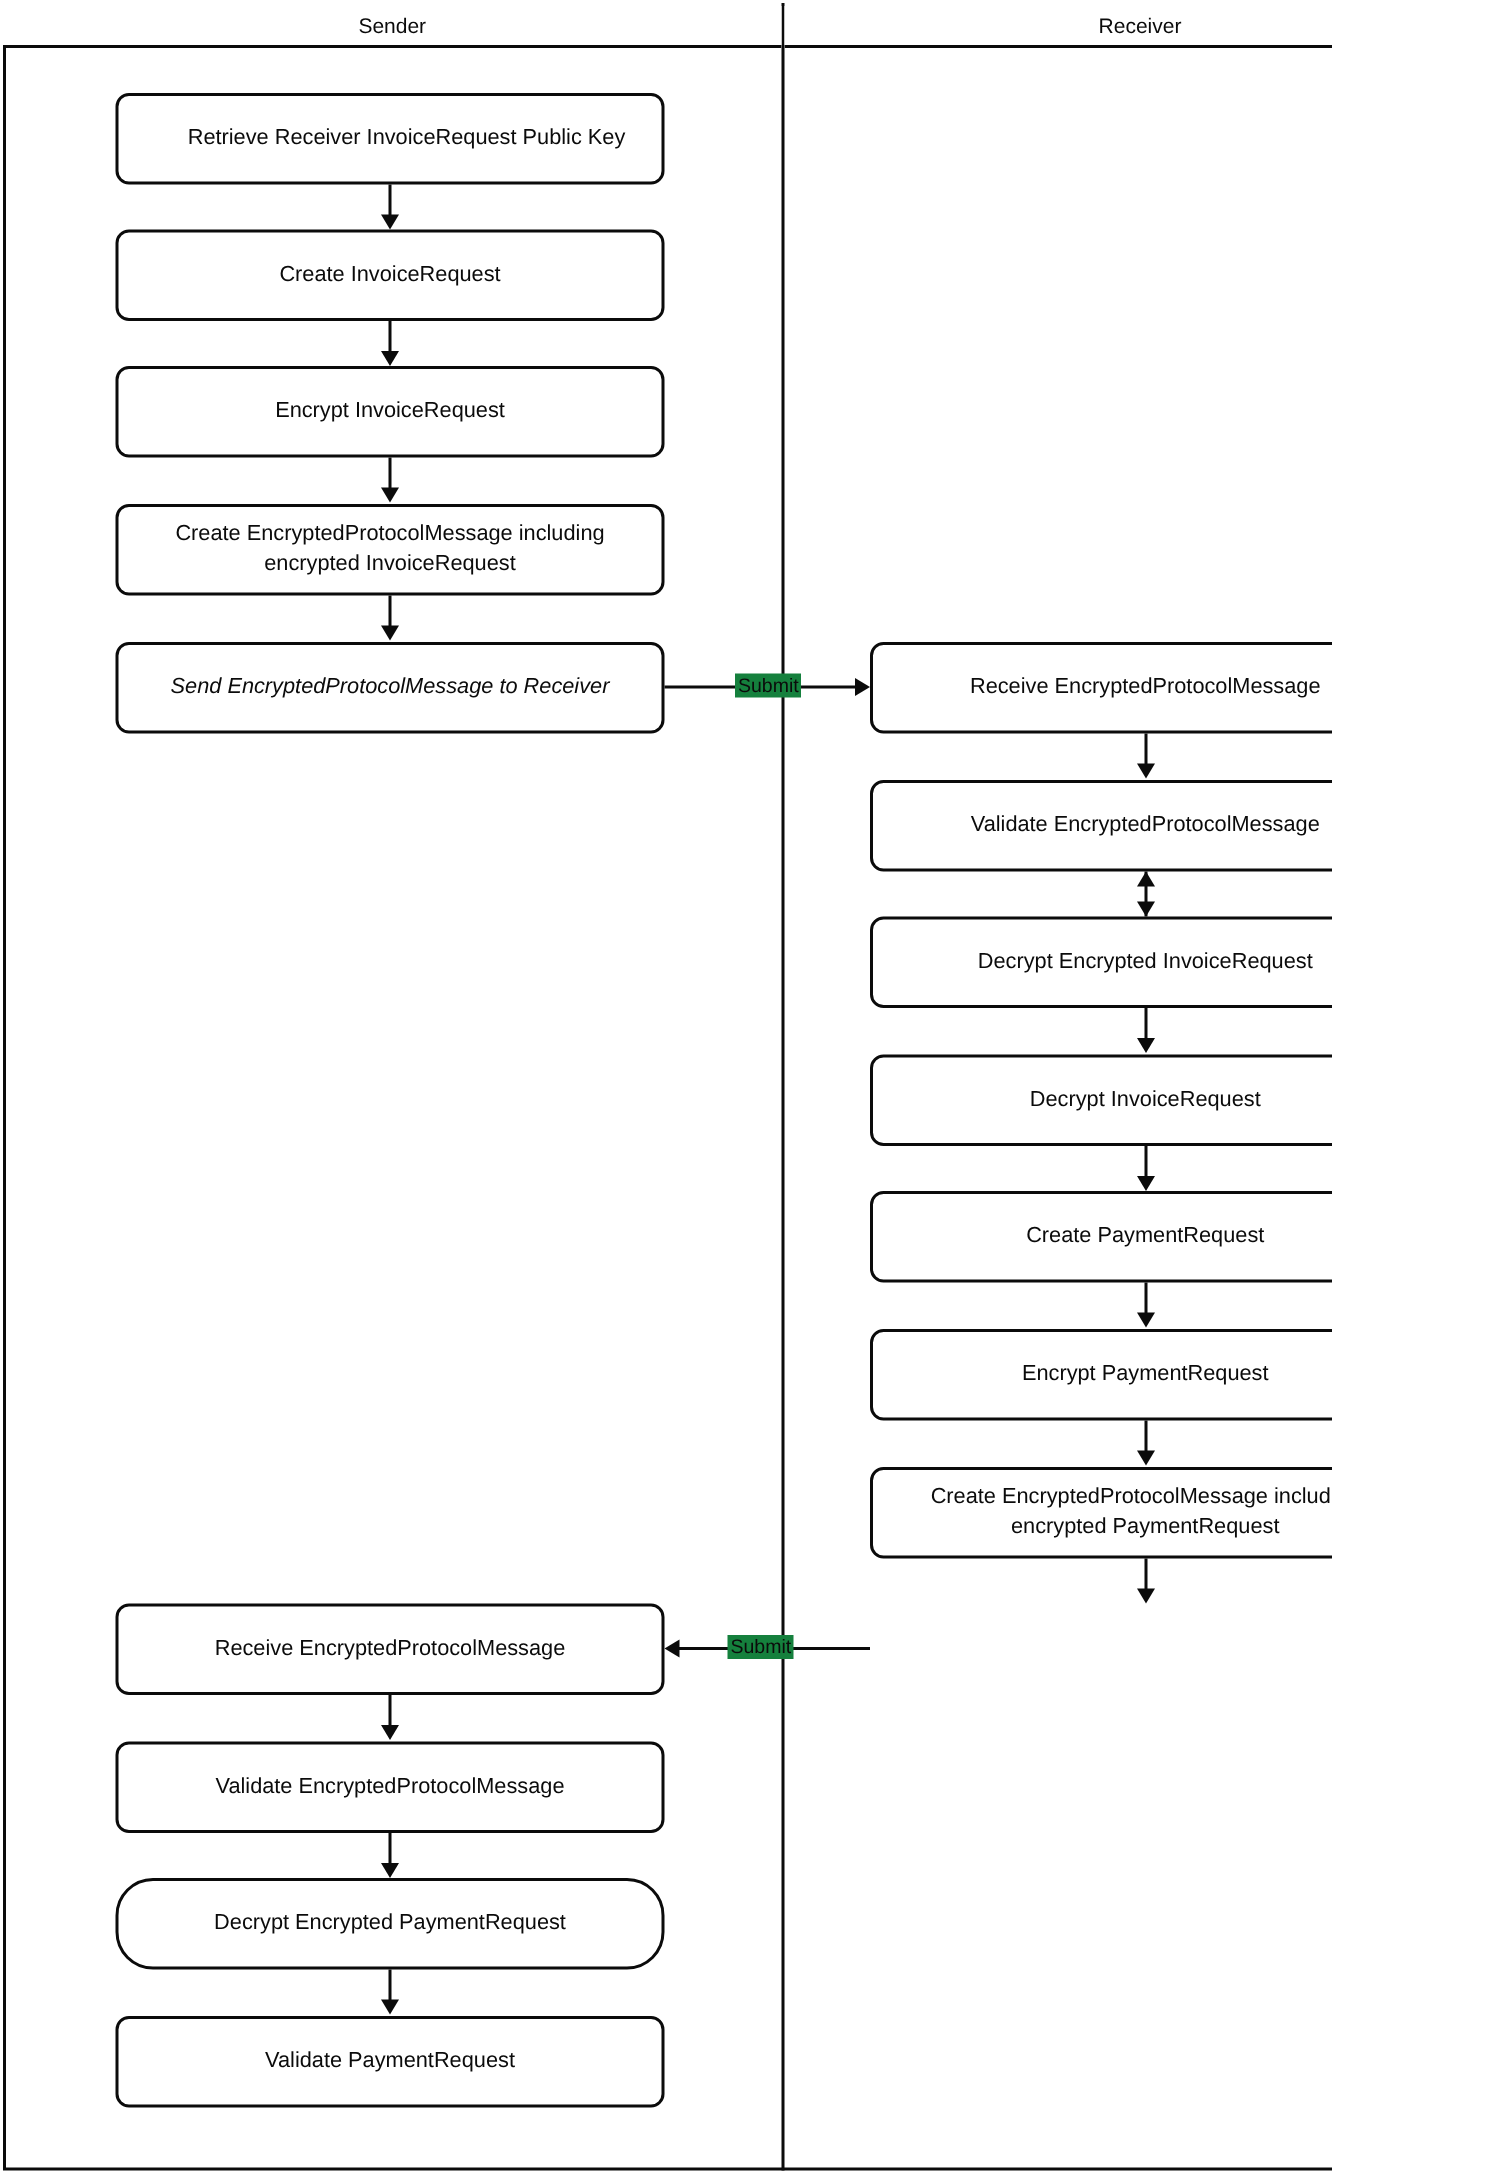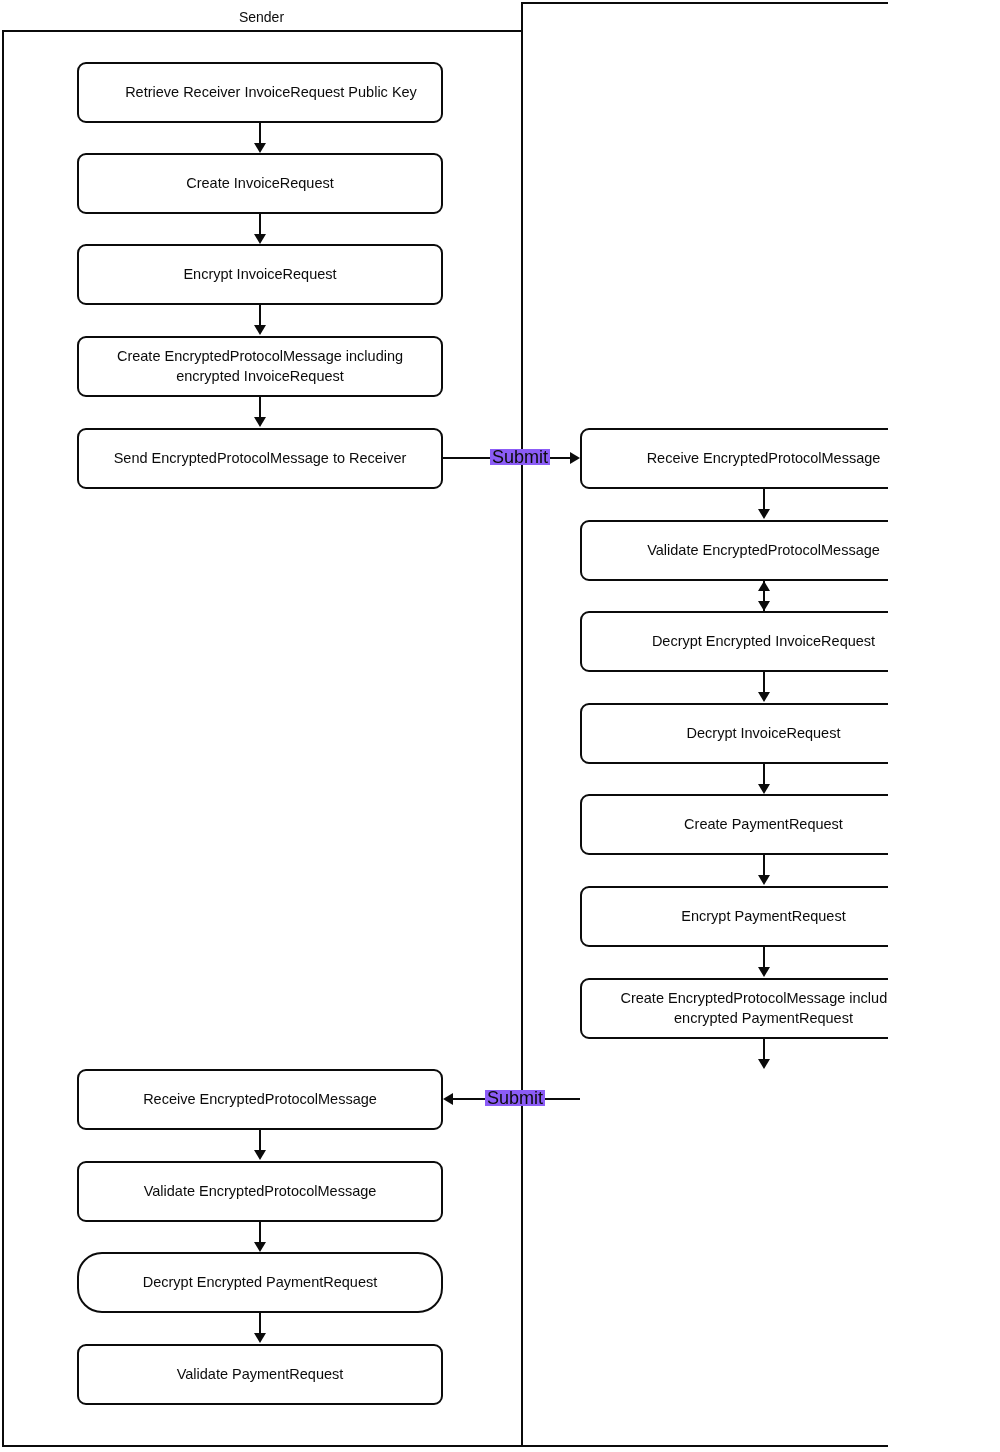--- a/index.html
+++ b/index.html
@@ -127,40 +127,43 @@
     width: 0; height: 0;
     border-top: 6px solid transparent;
     border-bottom: 6px solid transparent;
     border-right: 10px solid #0b0b0b;
     z-index: 4;
   }
 
   
   .edge-label {
     position: absolute;
-    font-size: 18px;
+    font-size: 13px;
     color: #0b0b0b;
-    background: #8b5cf6;
+    background: #15803d;
     padding: 0 2px;
     line-height: 16px;
     height: 16px;
     z-index: 6;
     white-space: nowrap;
   }
 </style>
 </head>
 <body>
 
 <div id="diagram">
 
   <div class="frame"></div>
 
   <div class="lane-header sender">
     <span>Sender</span>
   </div>
+  <div class="lane-header receiver">
+    <span>Receiver</span>
+  </div>
   <div class="lane-divider"></div>
 
   <div class="node lane-sender h60" style="top:62px;padding-left:31px;">
     <span class="node-label">Retrieve Receiver InvoiceRequest Public Key</span>
   </div>
   <div class="vline" style="left:259px; top:123px; height:22px;"></div>
   <div class="arrow-down" style="left:254px; top:143px;"></div>
 
   <div class="node lane-sender h60" style="top:153px;">
     <span class="node-label">Create InvoiceRequest</span>
@@ -174,21 +177,21 @@
   <div class="vline" style="left:259px; top:305px; height:22px;"></div>
   <div class="arrow-down" style="left:254px; top:325px;"></div>
 
   <div class="node lane-sender h60" style="top:336px;">
     <span class="node-label">Create EncryptedProtocolMessage including
 encrypted InvoiceRequest</span>
   </div>
   <div class="vline" style="left:259px; top:397px; height:22px;"></div>
   <div class="arrow-down" style="left:254px; top:417px;"></div>
 
-  <div class="node lane-sender h60" style="top:428px;">
+  <div class="node lane-sender h60" style="top:428px;font-style:italic;">
     <span class="node-label">Send EncryptedProtocolMessage to Receiver</span>
   </div>
 
   <div class="hline" style="left:443px; top:457px; width:127px;"></div>
   <div class="arrow-right" style="left:570px; top:452px;"></div>
   <div class="edge-label" style="left:490px; top:449px;">Submit</div>
 
   <div class="node lane-receiver h60" style="top:428px;">
     <span class="node-label">Receive EncryptedProtocolMessage</span>
   </div>

